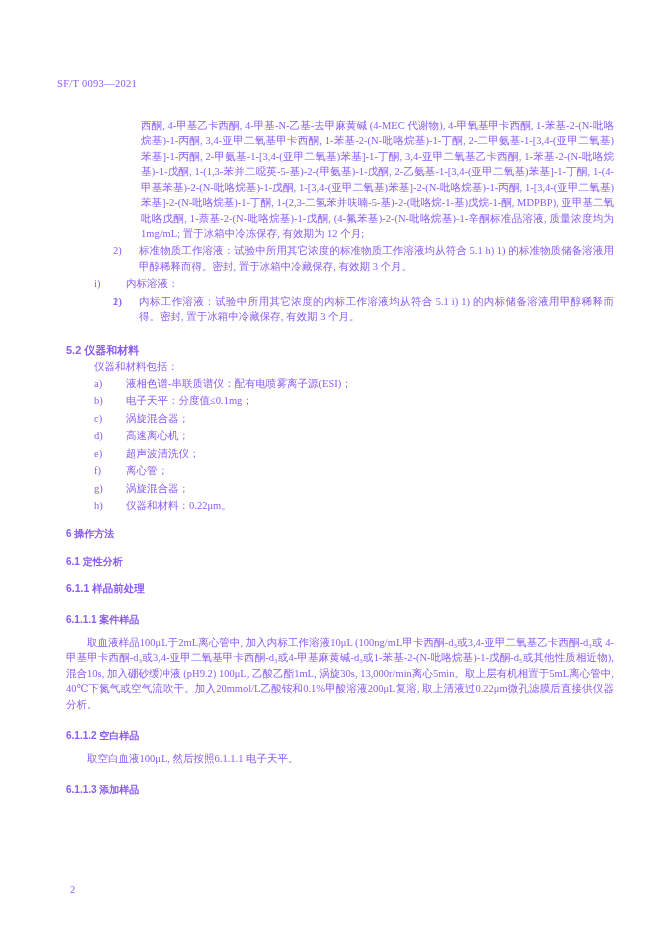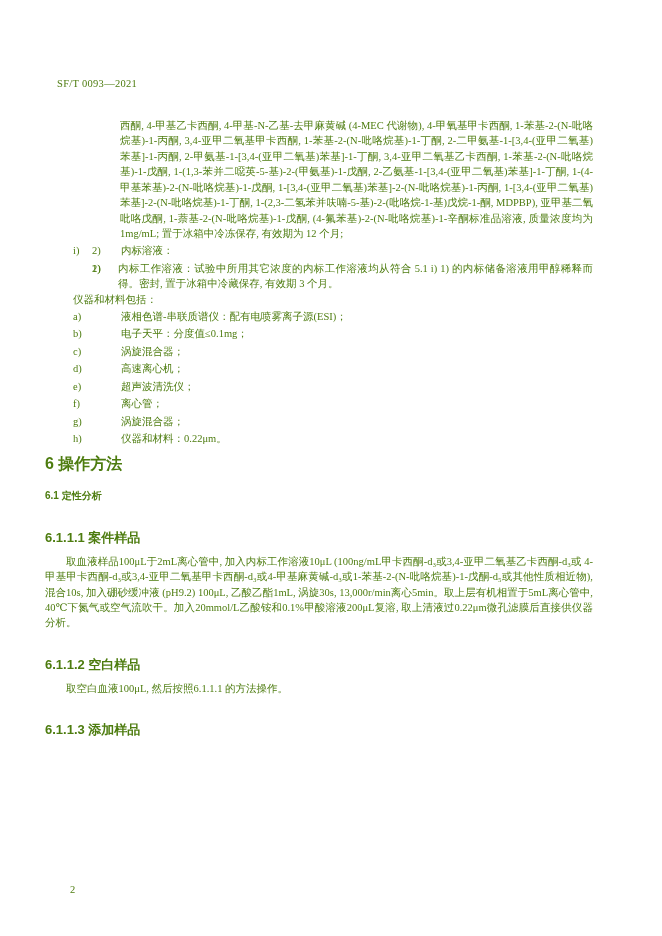--- a/index.html
+++ b/index.html
@@ -1,74 +1,76 @@
 <!DOCTYPE html>
 <html><head>
 <meta charset="utf-8">
 <style>
   * { box-sizing: border-box; }
   html, body { margin: 0; padding: 0; }
   body { background: #ffffff; }
   .page {
     width: 662px; height: 936px; margin: 0 auto; background: #ffffff;
-    position: relative; color: #4d7c0f; overflow: hidden;
+    position: relative; color: #8b5cf6; overflow: hidden;
     font-family: "Liberation Serif", "DejaVu Serif", serif;
   }
   .doc-header { position: absolute; left: 57px; top: 78px; font-size: 10.5px; letter-spacing: .3px; }
   .content {
-    position: absolute; left: 45px; top: 118px; width: 548px;
+    position: absolute; left: 66px; top: 118px; width: 548px;
     font-size: 10.5px; line-height: 1.47; text-align: justify;
   }
   .cont { margin-left: 75px; }
   .item { position: relative; margin-top: 2px; }
   .item .num { position: absolute; top: 0; }
   .item.l2 .num { left: 47px; }
   .item.l2 .txt { margin-left: 73px; }
   .item.l1 .num { left: 28px; }
-  .item.l1 .txt { margin-left: 76px; }
+  .item.l1 .txt { margin-left: 60px; }
   .heading { font-family: "Liberation Sans", "DejaVu Sans", sans-serif; font-weight: bold; text-align: left; }
   .h-52   { font-size: 11px;   margin-top: 18px; }
   .intro  { margin-top: 0; text-indent: 28px; }
   .equip-list { margin-top: 2px; }
-  .h-6    { font-size: 16px; margin-top: 6px; }
+  .h-6    { font-size: 10px; margin-top: 14px; }
   .h-61   { font-size: 10px;   margin-top: 13px; }
   .h-611  { font-size: 10.5px; margin-top: 11px; }
-  .h-sub  { font-size: 13px; margin-top: 24px; }
+  .h-sub  { font-size: 10px; margin-top: 17px; }
   .para   { margin-top: 7px; text-indent: 2em; }
   .page-num { position: absolute; left: 70px; top: 884px; font-size: 10.5px; }
 </style>
 </head>
 <body>
 
 <div class="page">
 
   <div class="doc-header">SF/T 0093—2021</div>
 
   <div class="content">
 
     <div class="cont">西酮, 4-甲基乙卡西酮, 4-甲基-N-乙基-去甲麻黄碱 (4-MEC 代谢物), 4-甲氧基甲卡西酮, 1-苯基-2-(N-吡咯烷基)-1-丙酮, 3,4-亚甲二氧基甲卡西酮, 1-苯基-2-(N-吡咯烷基)-1-丁酮, 2-二甲氨基-1-[3,4-(亚甲二氧基)苯基]-1-丙酮, 2-甲氨基-1-[3,4-(亚甲二氧基)苯基]-1-丁酮, 3,4-亚甲二氧基乙卡西酮, 1-苯基-2-(N-吡咯烷基)-1-戊酮, 1-(1,3-苯并二噁英-5-基)-2-(甲氨基)-1-戊酮, 2-乙氨基-1-[3,4-(亚甲二氧基)苯基]-1-丁酮, 1-(4-甲基苯基)-2-(N-吡咯烷基)-1-戊酮, 1-[3,4-(亚甲二氧基)苯基]-2-(N-吡咯烷基)-1-丙酮, 1-[3,4-(亚甲二氧基)苯基]-2-(N-吡咯烷基)-1-丁酮, 1-(2,3-二氢苯并呋喃-5-基)-2-(吡咯烷-1-基)戊烷-1-酮, MDPBP), 亚甲基二氧吡咯戊酮, 1-萘基-2-(N-吡咯烷基)-1-戊酮, (4-氟苯基)-2-(N-吡咯烷基)-1-辛酮标准品溶液, 质量浓度均为1mg/mL; 置于冰箱中冷冻保存, 有效期为 12 个月;</div>
 
     <div class="item l2">
       <span class="num">2)</span>
+      <div class="txt">标准物质工作溶液：试验中所用其它浓度的标准物质工作溶液均从符合 5.1 h) 1) 的标准物质储备溶液用甲醇稀释而得。密封, 置于冰箱中冷藏保存, 有效期 3 个月。</div>
     </div>
 
     <div class="item l1">
       <span class="num">i)</span>
       <div class="txt">内标溶液：</div>
     </div>
 
     <div class="item l2">
       <span class="num">1)</span>
     </div>
 
     <div class="item l2">
       <span class="num">2)</span>
       <div class="txt">内标工作溶液：试验中所用其它浓度的内标工作溶液均从符合 5.1 i) 1) 的内标储备溶液用甲醇稀释而得。密封, 置于冰箱中冷藏保存, 有效期 3 个月。</div>
     </div>
 
+    <div class="heading h-52">5.2 仪器和材料</div>
     <div class="intro">仪器和材料包括：</div>
 
     <div class="equip-list">
       <div class="item l1">
         <span class="num">a)</span>
         <div class="txt">液相色谱-串联质谱仪：配有电喷雾离子源(ESI)；</div>
       </div>
       <div class="item l1">
         <span class="num">b)</span>
         <div class="txt">电子天平：分度值≤0.1mg；</div>
@@ -94,26 +96,27 @@
         <div class="txt">涡旋混合器；</div>
       </div>
       <div class="item l1">
         <span class="num">h)</span>
         <div class="txt">仪器和材料：0.22μm。</div>
       </div>
     </div>
 
     <div class="heading h-6">6 操作方法</div>
     <div class="heading h-61">6.1 定性分析</div>
+    <div class="heading h-611">6.1.1 样品前处理</div>
 
     <div class="heading h-sub">6.1.1.1 案件样品</div>
     <div class="para">取血液样品100μL于2mL离心管中, 加入内标工作溶液10μL (100ng/mL甲卡西酮-d₃或3,4-亚甲二氧基乙卡西酮-d₃或 4-甲基甲卡西酮-d₃或3,4-亚甲二氧基甲卡西酮-d₃或4-甲基麻黄碱-d₃或1-苯基-2-(N-吡咯烷基)-1-戊酮-d₅或其他性质相近物), 混合10s, 加入硼砂缓冲液 (pH9.2) 100μL, 乙酸乙酯1mL, 涡旋30s, 13,000r/min离心5min。取上层有机相置于5mL离心管中, 40℃下氮气或空气流吹干。加入20mmol/L乙酸铵和0.1%甲酸溶液200μL复溶, 取上清液过0.22μm微孔滤膜后直接供仪器分析。</div>
 
     <div class="heading h-sub">6.1.1.2 空白样品</div>
-    <div class="para">取空白血液100μL, 然后按照6.1.1.1 的方法操作。</div>
+    <div class="para">取空白血液100μL, 然后按照6.1.1.1 电子天平。</div>
 
     <div class="heading h-sub">6.1.1.3 添加样品</div>
 
   </div>
 
   <div class="page-num">2</div>
 
 </div>
 
 </body></html>

